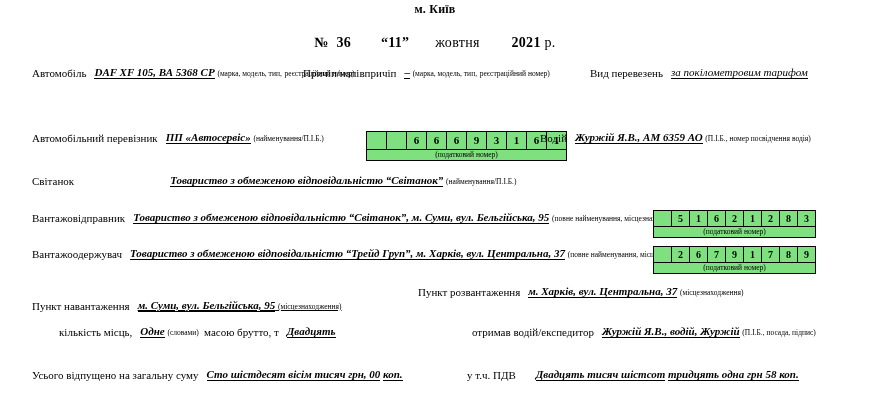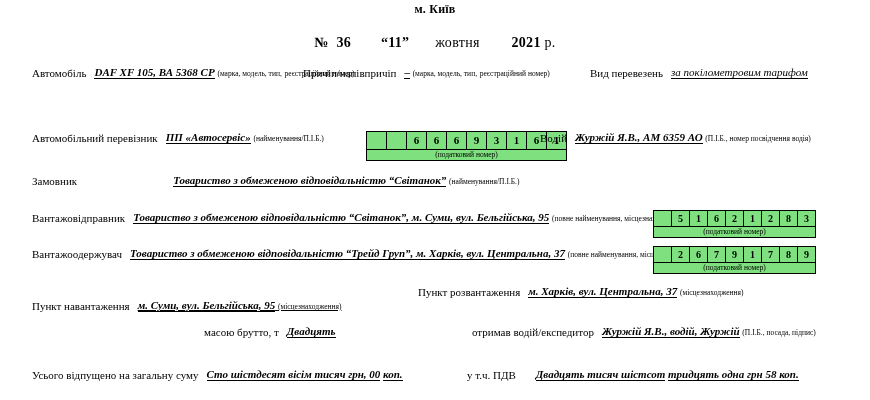--- a/index.html
+++ b/index.html
@@ -172,21 +172,21 @@
 
   <div class="row" style="left:540px; top:131px;">
     <span class="lbl">Водій</span>
     <span class="fieldwrap" style="margin-left:8px;">
       <span class="field" style="width:225px;">Журжій Я.В., АМ 6359 АО</span>
       <span class="caption">(П.І.Б., номер посвідчення водія)</span>
     </span>
   </div>
 
   <div class="row" style="left:32px; top:174px;">
-    <span class="lbl">Замовник</span>
+    <span class="lbl">Світанок</span>
     <span class="fieldwrap" style="margin-left:96px;">
       <span class="field" style="width:700px;">Товариство з обмеженою відповідальністю “Світанок”</span>
       <span class="caption">(найменування/П.І.Б.)</span>
     </span>
   </div>
 
   <div class="row" style="left:32px; top:211px;">
     <span class="lbl">Вантажовідправник</span>
     <span class="fieldwrap" style="margin-left:8px;">
       <span class="field" style="width:484px;text-align:right;">Товариство з обмеженою відповідальністю  “Світанок”, м. Суми, вул. Бельгійська, 95</span>
@@ -241,20 +241,27 @@
   </div>
 
   <div class="row" style="left:418px; top:285px;">
     <span class="lbl">Пункт розвантаження</span>
     <span class="fieldwrap" style="margin-left:8px;">
       <span class="field" style="width:253px;">м. Харків, вул. Центральна, 37</span>
       <span class="caption">(місцезнаходження)</span>
     </span>
   </div>
 
+  <div class="row" style="left:59px; top:325px;">
+    <span class="lbl">кількість місць,</span>
+    <span class="fieldwrap" style="margin-left:8px;">
+      <span class="field" style="width:68px;">Одне</span>
+      <span class="caption">(словами)</span>
+    </span>
+  </div>
 
   <div class="row" style="left:204px; top:325px;">
     <span class="lbl">масою брутто, т</span>
     <span class="fieldwrap" style="margin-left:8px;">
       <span class="field" style="width:157px;">Двадцять</span>
     </span>
   </div>
 
   <div class="row" style="left:472px; top:325px;">
     <span class="lbl">отримав водій/експедитор</span>

